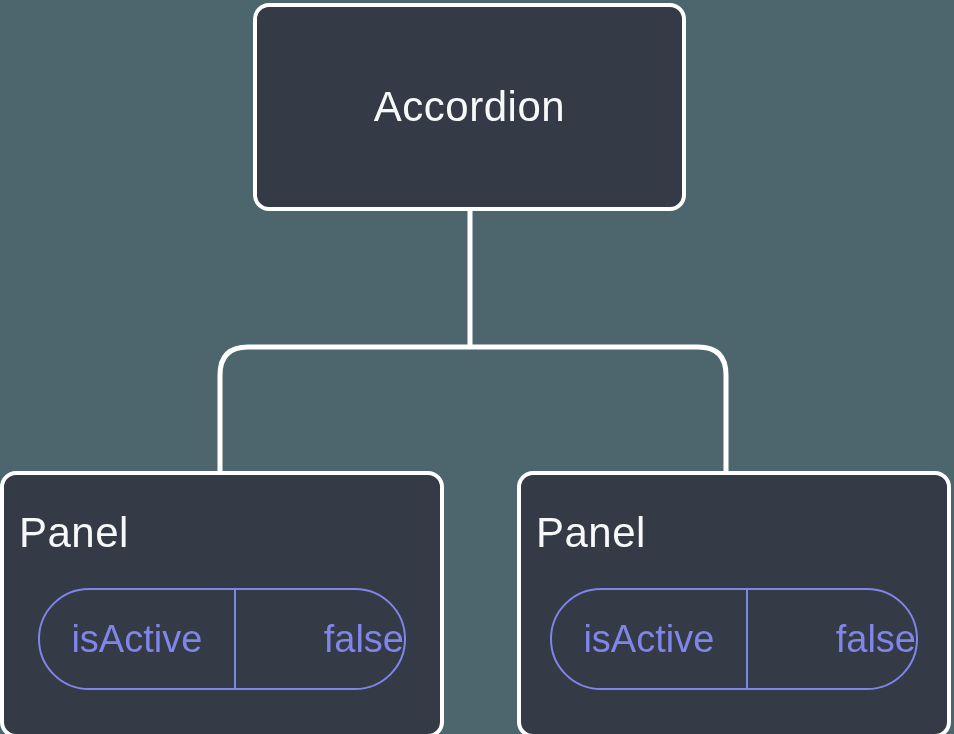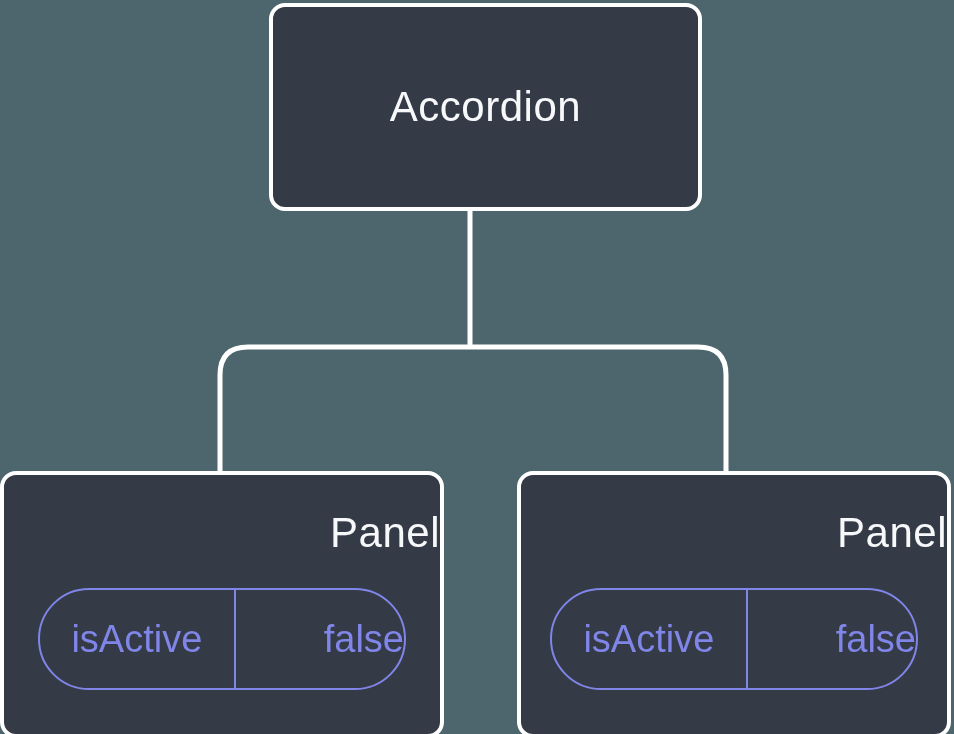--- a/index.html
+++ b/index.html
@@ -39,40 +39,39 @@
     border:4px solid var(--node-border);
     border-radius:16px;
     z-index:2;
   }
   .node-root{
     left:253px;top:3px;
     width:433px;height:208px;
     display:flex;
     align-items:center;
     justify-content:center;
-    margin-left:16px;
   }
   .node-title{
     color:var(--title-text);
     font-size:42px;
     font-weight:500;
     letter-spacing:0.5px;
     text-align:center;
   }
   .node-panel{
     top:471px;
     height:267px; 
   }
   .node-panel-left{ left:0px; width:444px; }
   .node-panel-right{ left:517px; width:434px; }
   .panel-title{
     position:absolute;
-    left:4px;right:0;
+    left:15px;right:0;
     top:34px;
-    text-align:right;
+    text-align:left;
   }
   .state-pill{
     position:absolute;
     top:113px;
     left:50%;
     transform:translateX(-50%);
     width:368px;height:102px;
     border:2px solid var(--accent);
     border-radius:51px;
     display:flex;

